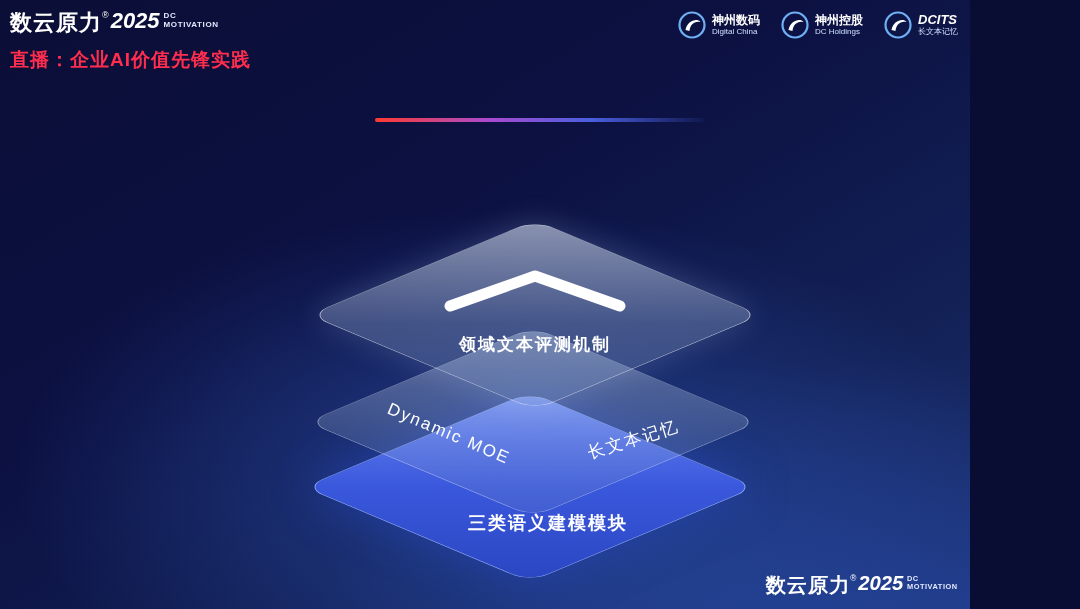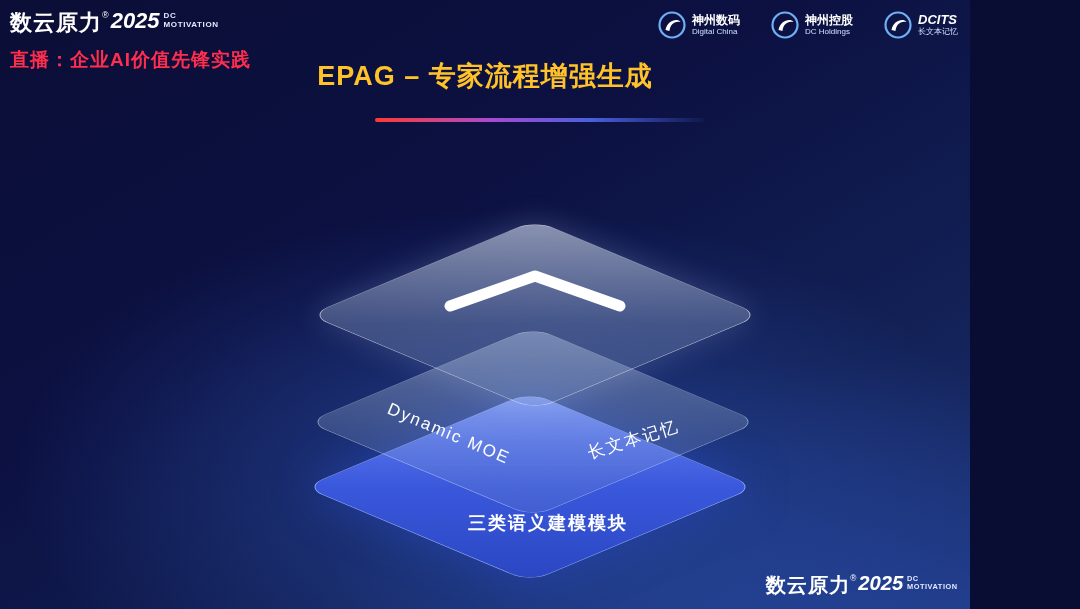--- a/index.html
+++ b/index.html
@@ -41,21 +41,21 @@
 
   
   .subtitle {
     position:absolute; left:0; right:0; top:150px; text-align:center;
     font-size:33px; font-weight:bold; letter-spacing:1px; color:#f4f6ff;
   }
   .subtitle .word { margin:0 9px; }
   .subtitle .lead { color:#ffc229; }
 
   
-  .logos { position:absolute; right:12px; top:10px; display:flex; gap:30px; align-items:center; }
+  .logos { position:absolute; right:12px; top:10px; display:flex; gap:20px; align-items:center; }
   .logo-item { display:flex; align-items:center; gap:5px; }
   .logo-mark { width:30px; height:30px; flex:0 0 auto; }
   .logo-text { display:flex; flex-direction:column; }
   .logo-name { font-size:12px; font-weight:bold; line-height:14px; color:#ffffff; }
   .logo-name-big { font-size:13px; font-weight:bold; font-style:italic; line-height:14px; }
   .logo-sub { font-size:8px; line-height:10px; color:#cfe0ff; }
 
   
   .layer {
     position:absolute; width:320px; height:320px; border-radius:26px;
@@ -100,21 +100,20 @@
     <span class="brand-reg">®</span>
     <span class="brand-year">2025</span>
     <span class="brand-sub">
       <span>DC</span>
       <span>MOTIVATION</span>
     </span>
   </div>
 
   <div class="live">直播：企业AI价值先锋实践</div>
 
-  <div class="title">EPAG – 专家流程增强生成</div>
   <div class="divider"></div>
 
 
   <div class="logos">
     <div class="logo-item">
       <svg class="logo-mark" viewBox="0 0 30 30">
         <circle cx="15" cy="15" r="12.5" fill="none" stroke="#6fb0f5" stroke-width="2.2"></circle>
         <path d="M8.5 20 C10 11, 20 7.5, 23.5 12 C18 10.5, 13 14, 12.5 21 Z" fill="#ffffff"></path>
       </svg>
       <span class="logo-text">
@@ -145,20 +144,21 @@
   </div>
 
   <div class="layer layer-bot"></div>
   <div class="layer layer-mid"></div>
   <div class="layer layer-top"></div>
 
   <svg class="chevron" viewBox="0 0 190 55">
     <polyline points="10,43 95,13 180,43" fill="none" stroke="#ffffff" stroke-width="11" stroke-linecap="round" stroke-linejoin="round"></polyline>
   </svg>
 
+  <div class="layer-label label-top">领域文本评测机制</div>
   <div class="layer-label label-moe">Dynamic MOE</div>
   <div class="layer-label label-mem">长文本记忆</div>
   <div class="layer-label label-bot">三类语义建模模块</div>
 
   <div class="brand brand-br">
     <span class="brand-name">数云原力</span>
     <span class="brand-reg">®</span>
     <span class="brand-year">2025</span>
     <span class="brand-sub">
       <span>DC</span>

